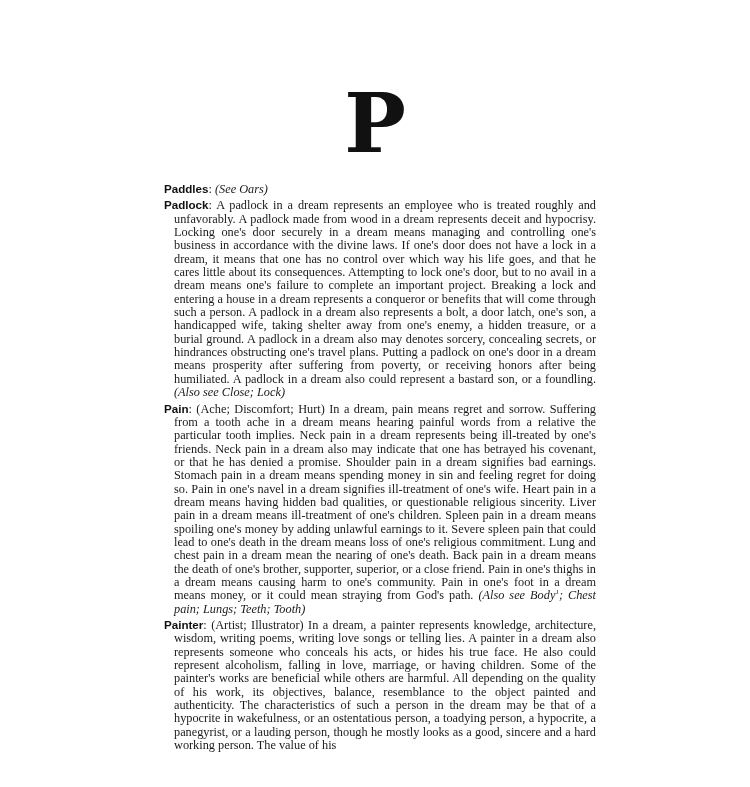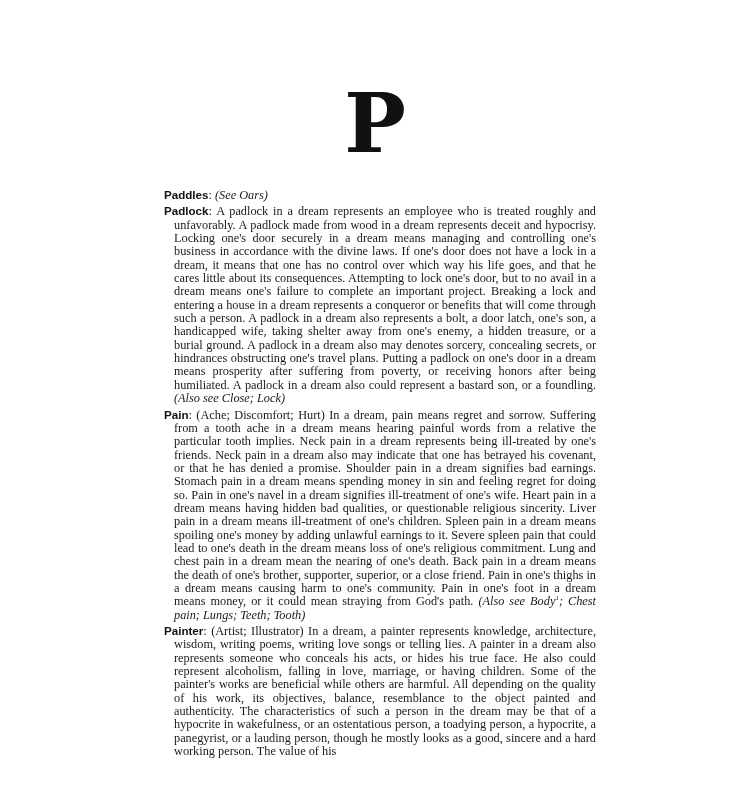--- a/index.html
+++ b/index.html
@@ -4,21 +4,21 @@
 <style>
   html, body { margin: 0; padding: 0; background: #ffffff; }
   body { width: 750px; height: 787px; position: relative; overflow: hidden; }
   .page { position: absolute; left: 0; top: 0; width: 750px; height: 787px; background: #ffffff; }
   .letter {
     position: absolute; left: 0; width: 750px; top: 78px; text-align: center;
     font-family: "DejaVu Serif", "Liberation Serif", serif; font-weight: bold;
     font-size: 82px; line-height: 90px; color: #111; letter-spacing: 0;
   }
   .entries {
-    position: absolute; left: 164px; top: 188px; width: 432px;
+    position: absolute; left: 164px; top: 182px; width: 432px;
     font-family: "Liberation Serif", "DejaVu Serif", serif;
     font-size: 12.3px; line-height: 13.35px; color: #1a1a1a;
   }
   .entry { margin: 0 0 2px 0; padding-left: 10px; text-indent: -10px; text-align: justify; }
   .hw { font-family: "Liberation Sans", "DejaVu Sans", sans-serif; font-weight: bold; font-size: 11.6px; color: #111; }
   .it { font-style: italic; }
   sup { font-size: 7px; line-height: 0; }
 </style>
 </head>
 <body>

